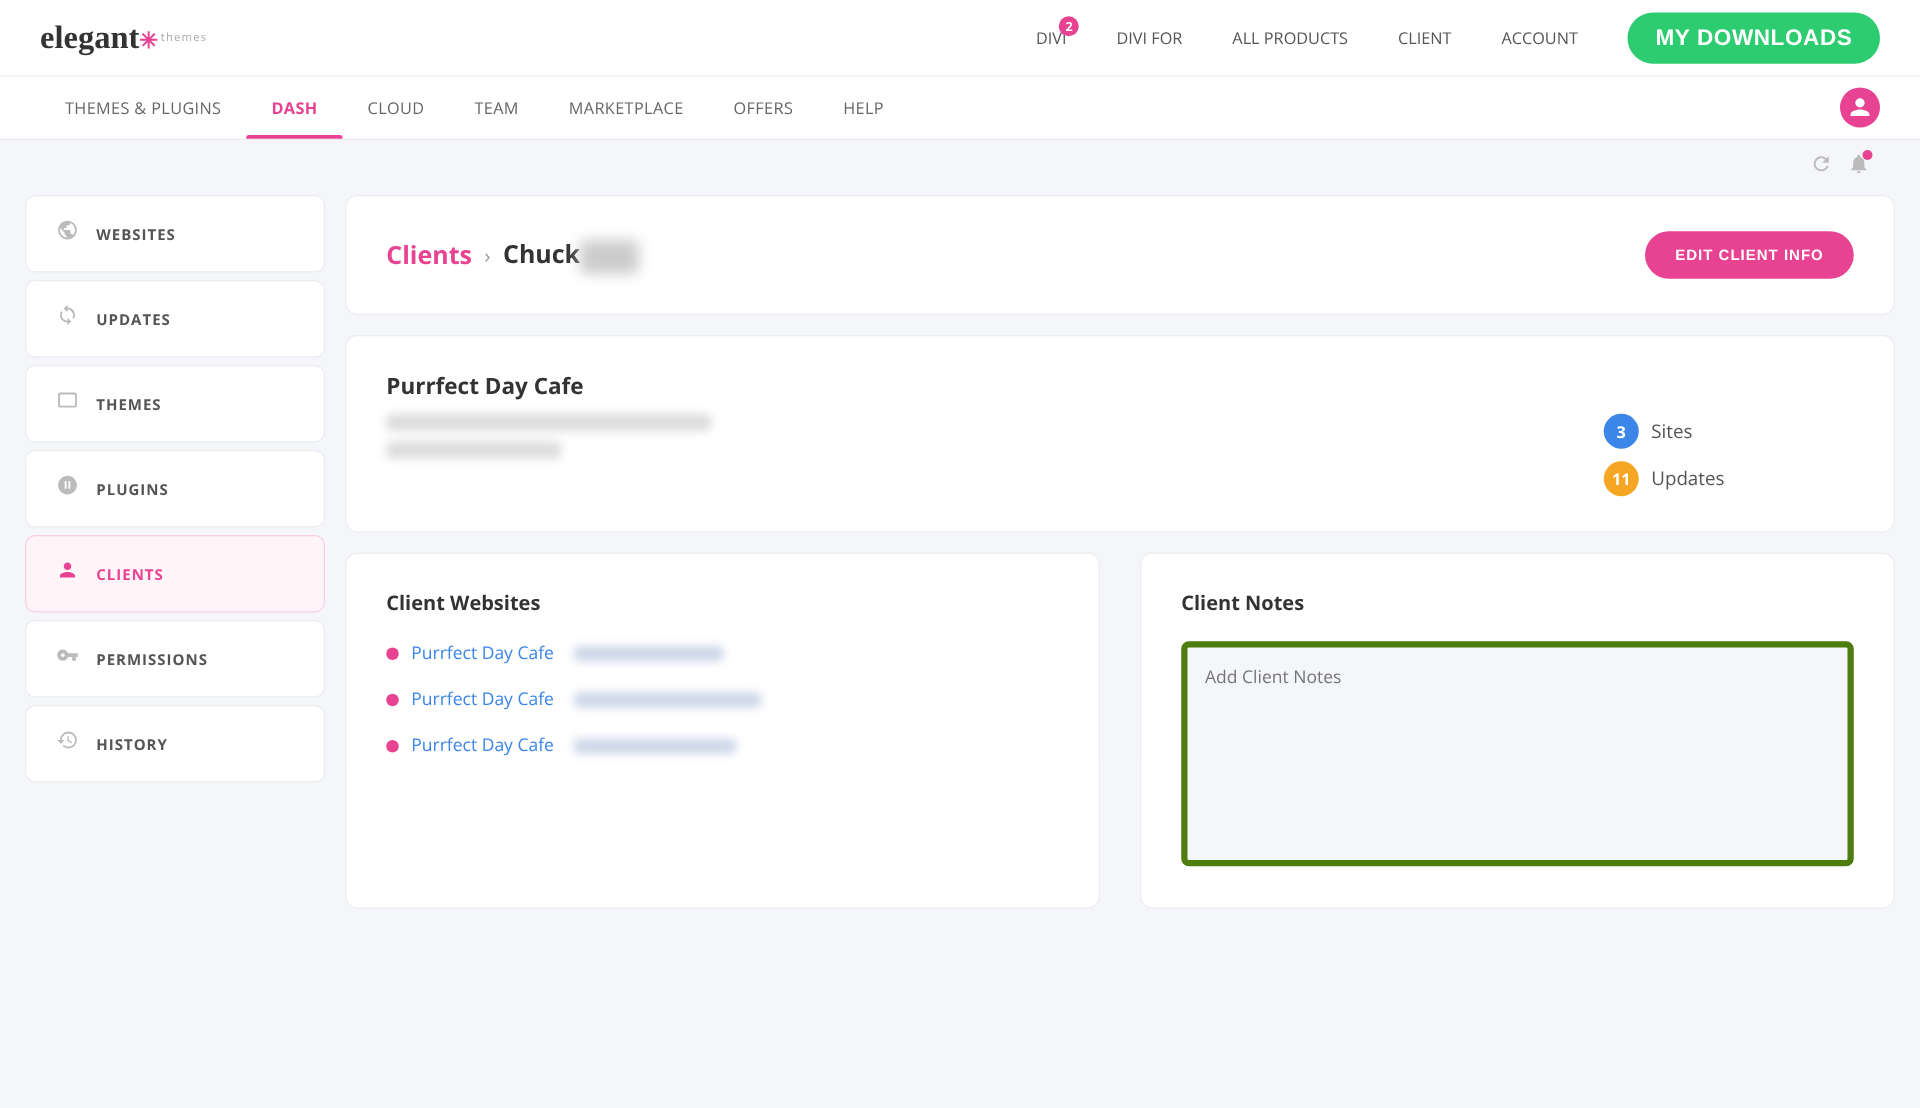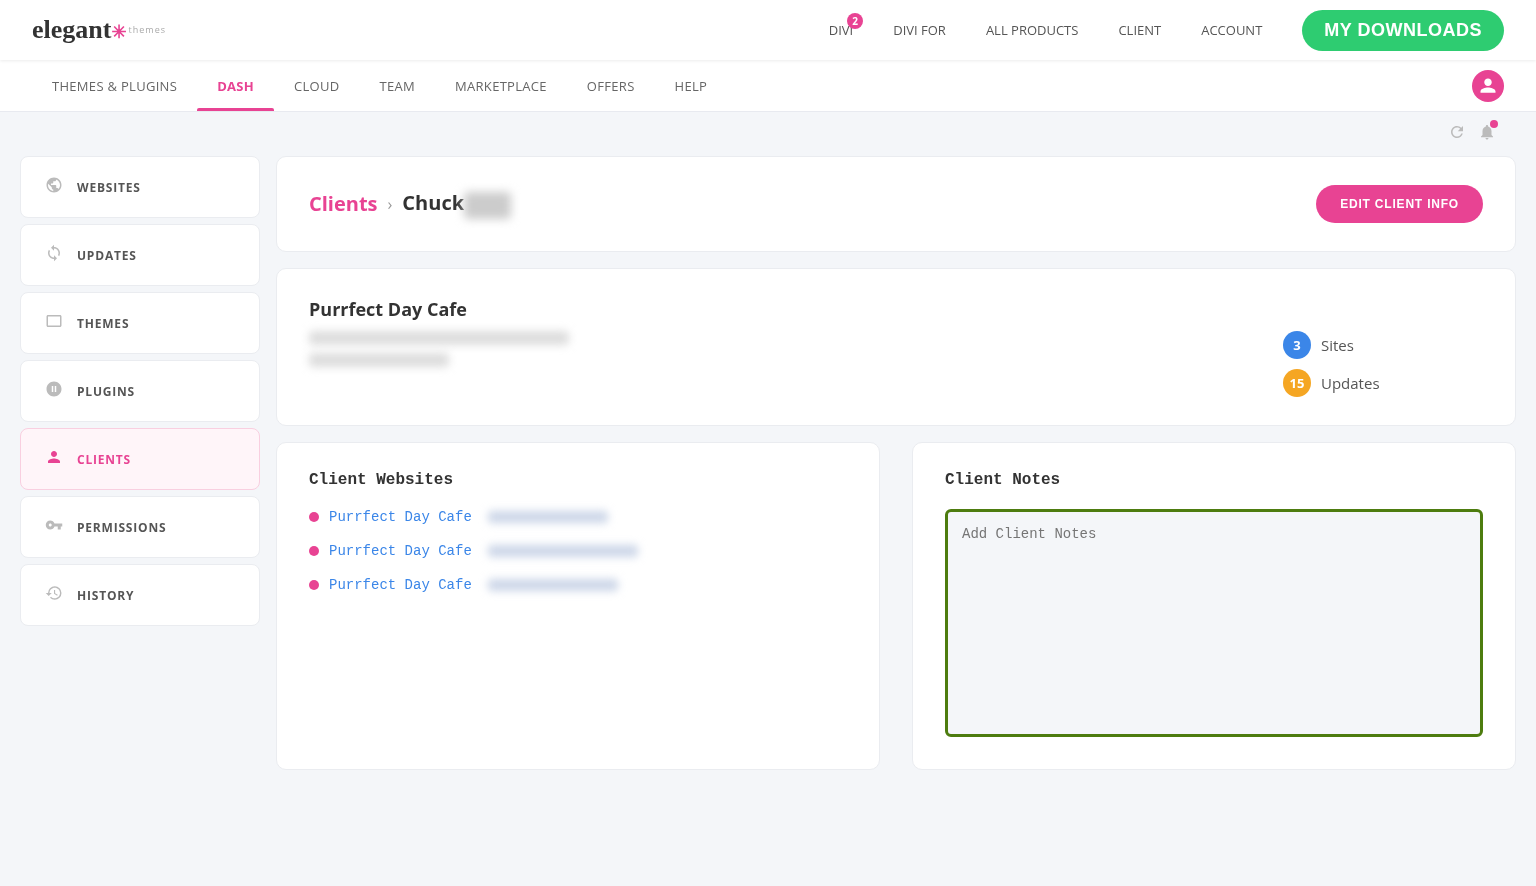--- a/index.html
+++ b/index.html
@@ -133,37 +133,37 @@
     .stat-badge {
       width: 28px; height: 28px; border-radius: 50%;
       display: flex; align-items: center; justify-content: center;
       color: #fff; font-size: 13px; font-weight: 700;
     }
     .stat-badge.blue { background: #3b86e8; }
     .stat-badge.orange { background: #f5a623; }
     .stat-label { color: #555; font-size: 15px; }
 
     
-    .two-col { display: flex; gap: 32px; font-family: Liberation Mono, monospace; }
+    .two-col { display: flex; gap: 32px; }
     .websites-card { flex: 1; }
     .notes-card { flex: 1; }
 
     .card-inner { padding: 28px 32px; }
     .card-title { font-size: 16px; font-weight: 700; color: #333; margin-bottom: 20px; }
 
     .website-item { display: flex; align-items: center; gap: 10px; margin-bottom: 18px; }
     .dot { width: 10px; height: 10px; border-radius: 50%; background: #e84393; flex-shrink: 0; }
     .website-link { color: #3b86e8; font-size: 14px; font-weight: 500; cursor: pointer; text-decoration: none; }
     .website-blurred {
       display: inline-block; background: #ccd6e8; height: 12px; border-radius: 4px;
       filter: blur(4px); vertical-align: middle; margin-left: 6px;
     }
 
     .client-notes-textarea {
-      width: 100%; height: 228px; background: #f4f6f9; border: 3px solid #4d7c0f;
+      width: 100%; height: 180px; background: #f4f6f9; border: 5px solid #4d7c0f;
       border-radius: 6px; padding: 14px; color: #bbb; font-size: 14px;
       resize: none; outline: none; font-family: inherit;
     }
   </style>
 </head>
 <body>
 
 <nav class="top-nav">
   <div class="logo-area">
     <span style="font-size:26px; font-weight:800; color:#333; font-family:serif;">
@@ -308,21 +308,21 @@
         <div class="client-details">
           <div class="client-blurred-line" style="width: 260px;"></div>
           <div class="client-blurred-line" style="width: 140px;"></div>
         </div>
         <div class="client-stats">
           <div class="stat-item">
             <span class="stat-badge blue">3</span>
             <span class="stat-label">Sites</span>
           </div>
           <div class="stat-item">
-            <span class="stat-badge orange">15</span>
+            <span class="stat-badge orange">11</span>
             <span class="stat-label">Updates</span>
           </div>
         </div>
       </div>
     </div>
 
     <div class="two-col">
 
       <div class="card websites-card">
         <div class="card-inner">

